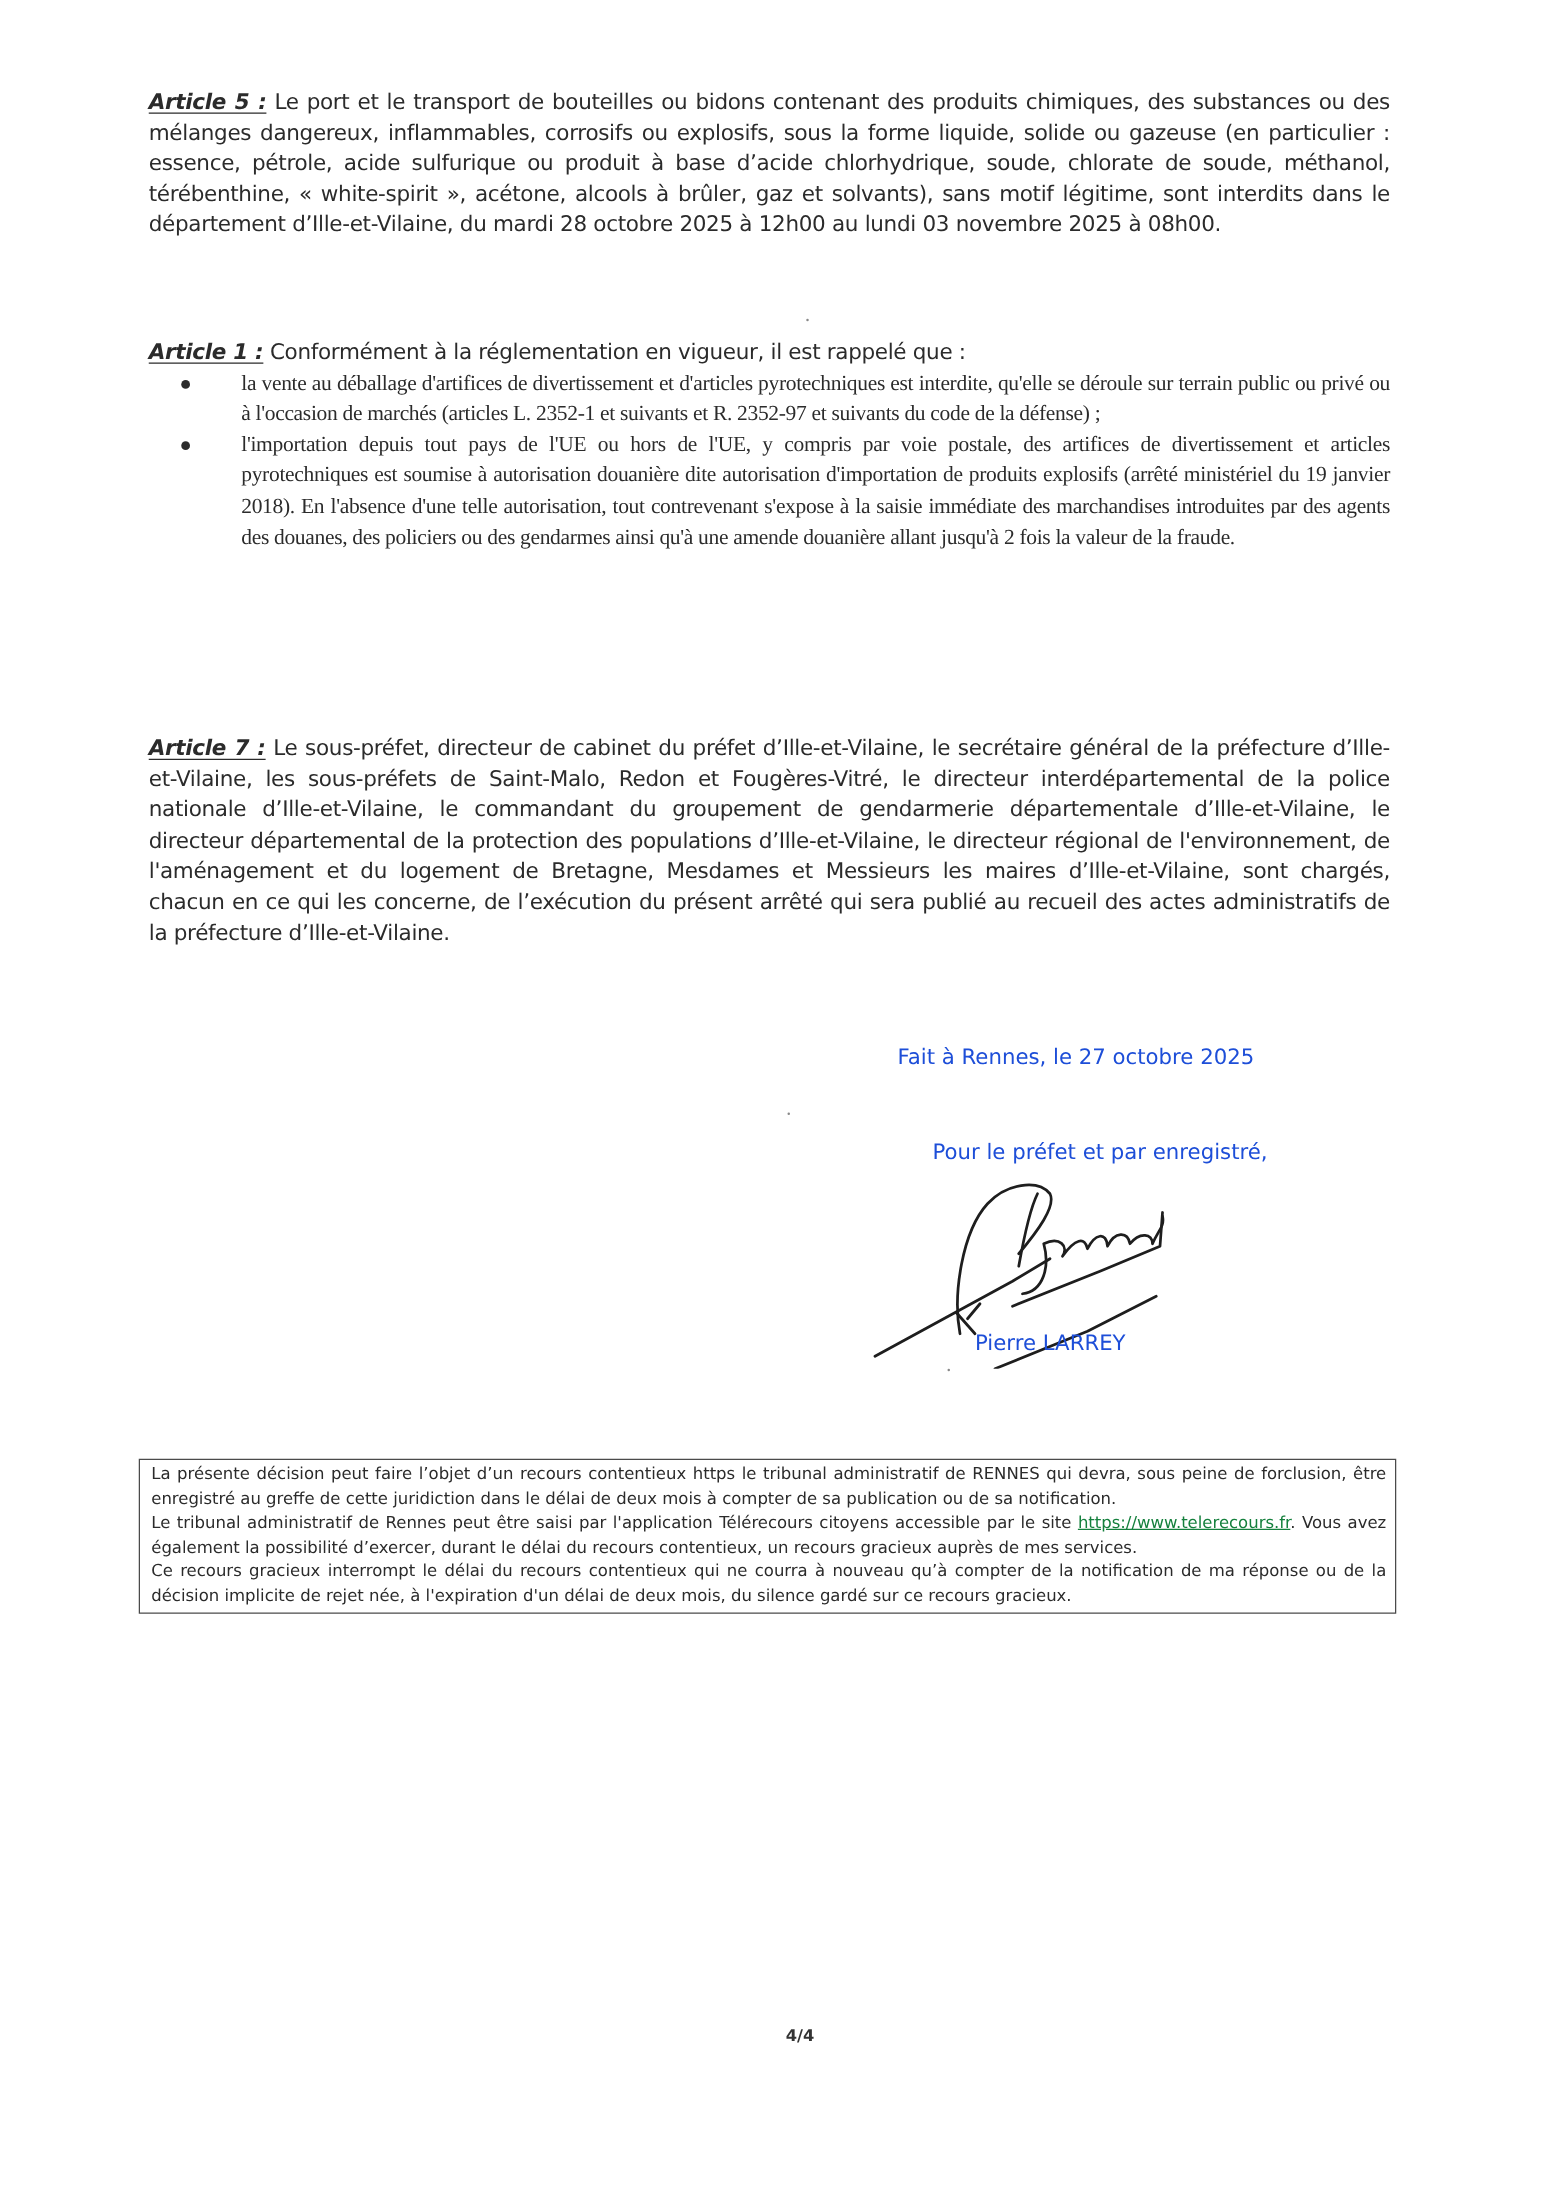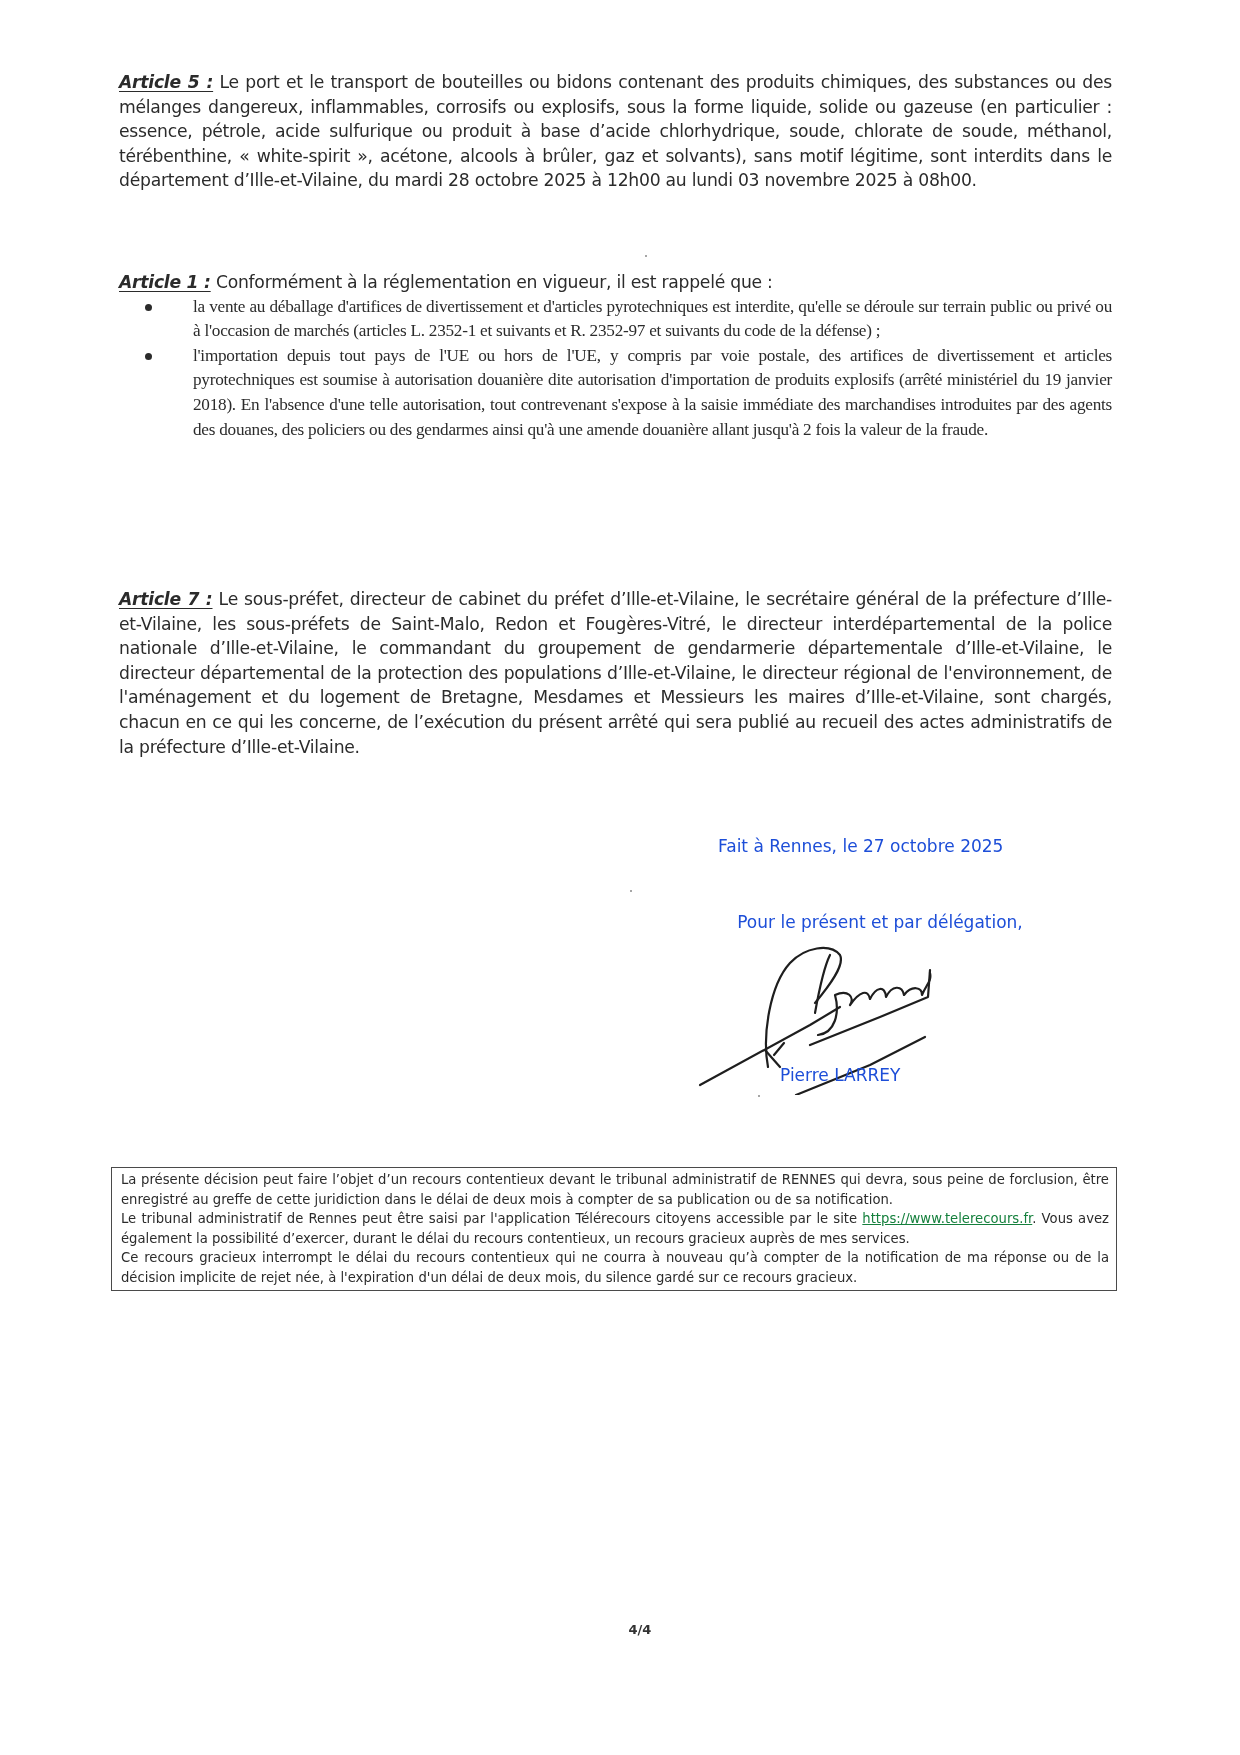--- a/index.html
+++ b/index.html
@@ -58,39 +58,39 @@
       <li><span class="dot"></span><span>l'importation depuis tout pays de l'UE ou hors de l'UE, y compris par voie postale, des artifices de divertissement et articles pyrotechniques est soumise à autorisation douanière dite autorisation d'importation de produits explosifs (arrêté ministériel du 19 janvier 2018). En l'absence d'une telle autorisation, tout contrevenant s'expose à la saisie immédiate des marchandises introduites par des agents des douanes, des policiers ou des gendarmes ainsi qu'à une amende douanière allant jusqu'à 2 fois la valeur de la fraude.</span></li>
     </ul>
   </div>
 
   <div class="article art7">
     <p><span class="art-label">Article 7 :</span><span> Le sous-préfet, directeur de cabinet du préfet d’Ille-et-Vilaine, le secrétaire général de la préfecture d’Ille-et-Vilaine, les sous-préfets de Saint-Malo, Redon et Fougères-Vitré, le directeur interdépartemental de la police nationale d’Ille-et-Vilaine, le commandant du groupement de gendarmerie départementale d’Ille-et-Vilaine, le directeur départemental de la protection des populations d’Ille-et-Vilaine, le directeur régional de l'environnement, de l'aménagement et du logement de Bretagne, Mesdames et Messieurs les maires d’Ille-et-Vilaine, sont chargés, chacun en ce qui les concerne, de l’exécution du présent arrêté qui sera publié au recueil des actes administratifs de la préfecture d’Ille-et-Vilaine.</span></p>
   </div>
 
   <div class="sig-block sig-date">Fait à Rennes, le 27 octobre 2025</div>
   <div class="sig-block sig-delegation">
-    <div>Pour le présent et par délégation,</div>
+    <div>Pour le préfet et par enregistré,</div>
   </div>
 
   <svg class="signature" viewBox="0 0 300 170">
     <g fill="none" stroke="#1e1e1e" stroke-width="2.2" stroke-linecap="round" stroke-linejoin="round">
       <path d="M10 160 L120 100 L150 82"></path>
       <path d="M78 142 C72 110 80 60 100 38 C115 22 140 18 150 30 C155 40 140 60 125 78"></path>
       <path d="M75 125 L90 142 M84 130 L94 118"></path>
       <path d="M120 120 L190 92 L238 72 L240 45"></path>
       <path d="M125 88 C130 60 135 40 140 30"></path>
       <path d="M128 110 C145 108 150 88 145 70 C158 64 165 72 160 80 C170 66 178 64 180 74 C186 62 195 60 196 72 C202 60 212 60 214 70 C222 60 232 62 232 70 C236 60 242 56 240 48"></path>
       <path d="M106 170 L180 140 L235 112"></path>
     </g>
   </svg>
 
   <div class="sig-block sig-name">Pierre LARREY</div>
 
   <div class="recours">
-    <p>La présente décision peut faire l’objet d’un recours contentieux devant le tribunal administratif de RENNES qui devra, sous peine de forclusion, être enregistré au greffe de cette juridiction dans le délai de deux mois à compter de sa publication ou de sa notification.</p>
+    <p>La présente décision peut faire l’objet d’un recours contentieux https le tribunal administratif de RENNES qui devra, sous peine de forclusion, être enregistré au greffe de cette juridiction dans le délai de deux mois à compter de sa publication ou de sa notification.</p>
     <p><span>Le tribunal administratif de Rennes peut être saisi par l'application Télérecours citoyens accessible par le site </span><a>https://www.telerecours.fr</a><span>. Vous avez également la possibilité d’exercer, durant le délai du recours contentieux, un recours gracieux auprès de mes services.</span></p>
     <p>Ce recours gracieux interrompt le délai du recours contentieux qui ne courra à nouveau qu’à compter de la notification de ma réponse ou de la décision implicite de rejet née, à l'expiration d'un délai de deux mois, du silence gardé sur ce recours gracieux.</p>
   </div>
 
   <div class="pagenum">4/4</div>
 
   <span class="speck" style="left:645px;top:255px"></span>
   <span class="speck" style="left:630px;top:890px"></span>
   <span class="speck" style="left:758px;top:1095px"></span>
 </div>

